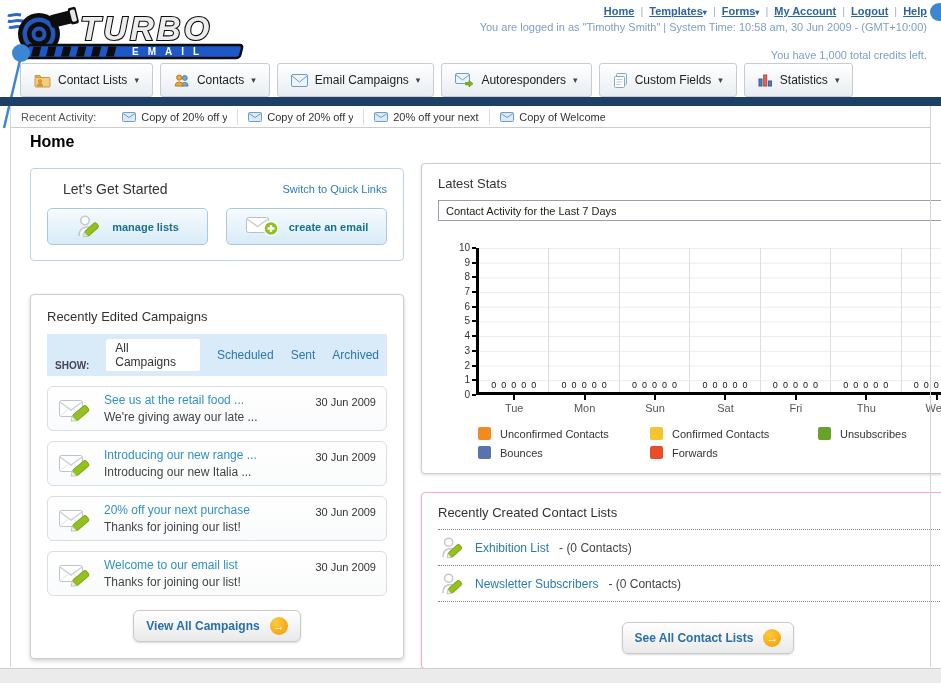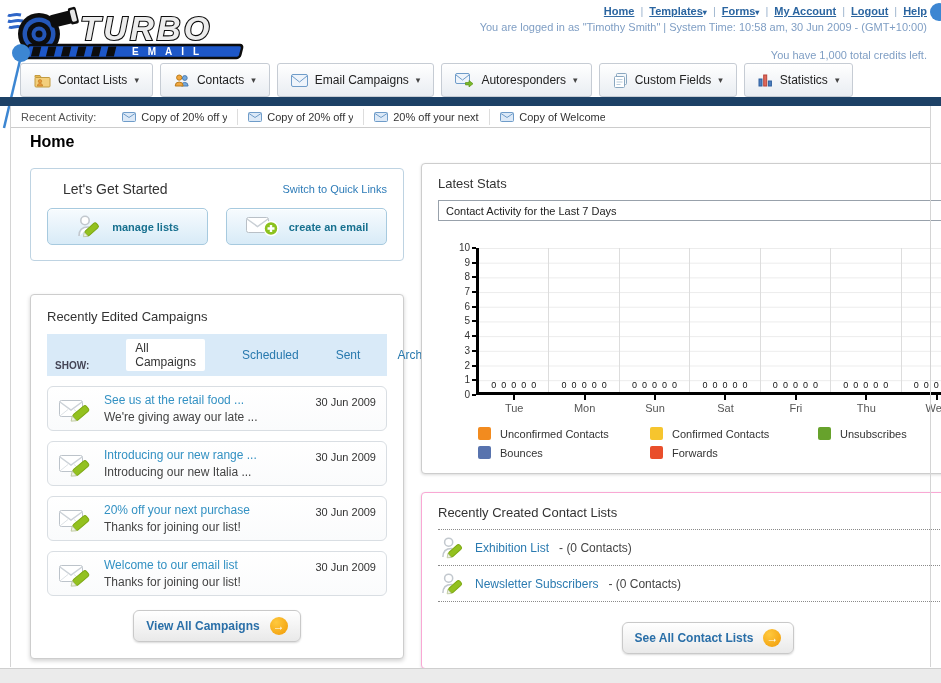--- a/index.html
+++ b/index.html
@@ -44,21 +44,21 @@
   .gs-head { display:flex; justify-content:space-between; align-items:center; }
   .gs-title { font-size:14px; color:#333;margin-left:16px; }
   .gs-link { font-size:11px; color:#2e7cb8; cursor:pointer; }
   .gs-buttons { display:flex; gap:18px; margin-top:11px; }
   .gs-btn { flex:1; height:37px; display:flex; align-items:center; justify-content:center; gap:10px; background:linear-gradient(#f7fbfe,#d8ebf7); border:1px solid #a7cadf; border-radius:5px; font-size:11px; font-weight:bold; color:#17708f; cursor:pointer; box-shadow:inset 0 1px 0 #fff; }
 
   .campaigns { margin-top:33px; border:1px solid #cdcdcd; box-shadow:0 2px 4px rgba(0,0,0,.18); padding:14px 16px 16px; }
   .sec-title { font-size:13px; color:#333; }
   .showbar { margin-top:10px; background:#d9eaf8; padding:5px 8px; display:flex; align-items:flex-end; gap:17px; }
   .show-label { font-size:10px; color:#445; font-weight:bold; }
-  .filter { color:#2879ae; cursor:pointer; font-size:12px;margin-left:20px; }
+  .filter { color:#2879ae; cursor:pointer; font-size:12px; }
   .filter.active { background:#fff; color:#333; padding:2px 9px; border-radius:2px; }
   .camp-item { margin-top:10px; border:1px solid #d9dee3; border-radius:6px; padding:6px 10px; display:flex; align-items:center; gap:10px; background:linear-gradient(#ffffff,#fafbfc); }
   .camp-main { flex:1; }
   .camp-title { font-size:12px; color:#3391c3; cursor:pointer; }
   .camp-sub { font-size:12px; color:#444; margin-top:3px; }
   .camp-date { font-size:11px; color:#333; align-self:flex-start; padding-top:3px; white-space:nowrap; }
   .btn-row { display:flex; justify-content:center; margin-top:14px; }
   .pill-btn { display:inline-flex; align-items:center; gap:10px; background:linear-gradient(#ffffff,#e9e9e9); border:1px solid #c9c9c9; border-radius:6px; padding:6px 12px; font-size:12px; font-weight:bold; color:#2a6fa8; cursor:pointer; box-shadow:0 1px 2px rgba(0,0,0,.15); }
   .arrow-circle { width:18px; height:18px; border-radius:50%; background:radial-gradient(circle at 35% 30%, #ffc93e, #f09a06); display:flex; align-items:center; justify-content:center; color:#fff; font-size:12px; font-weight:bold; line-height:1; }
 

